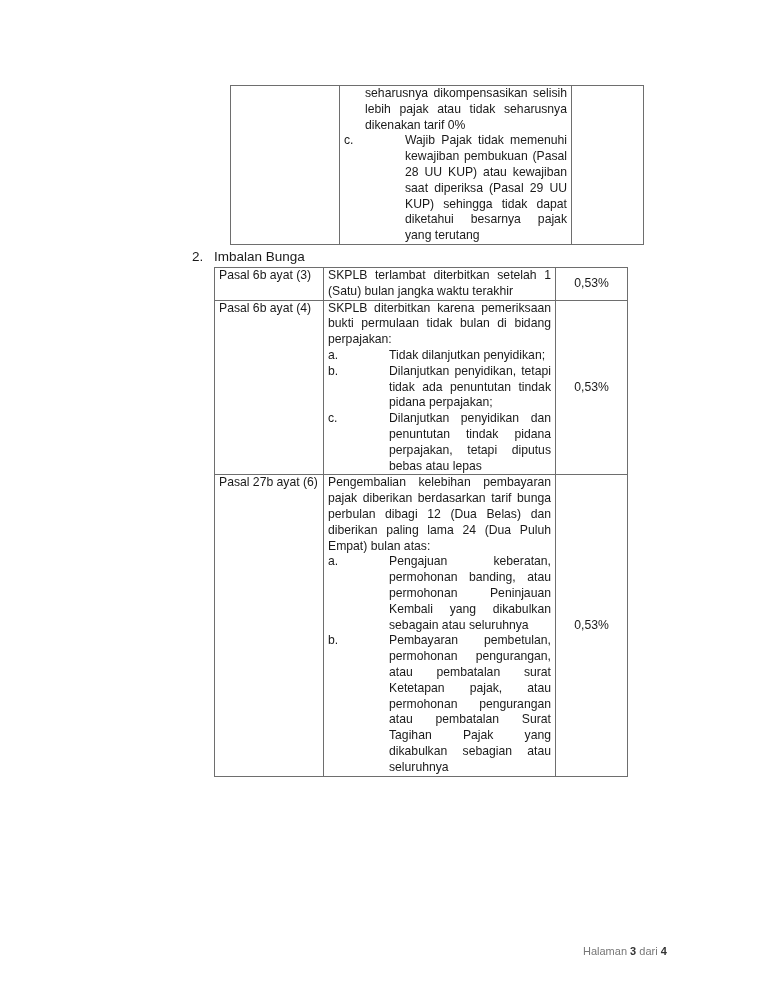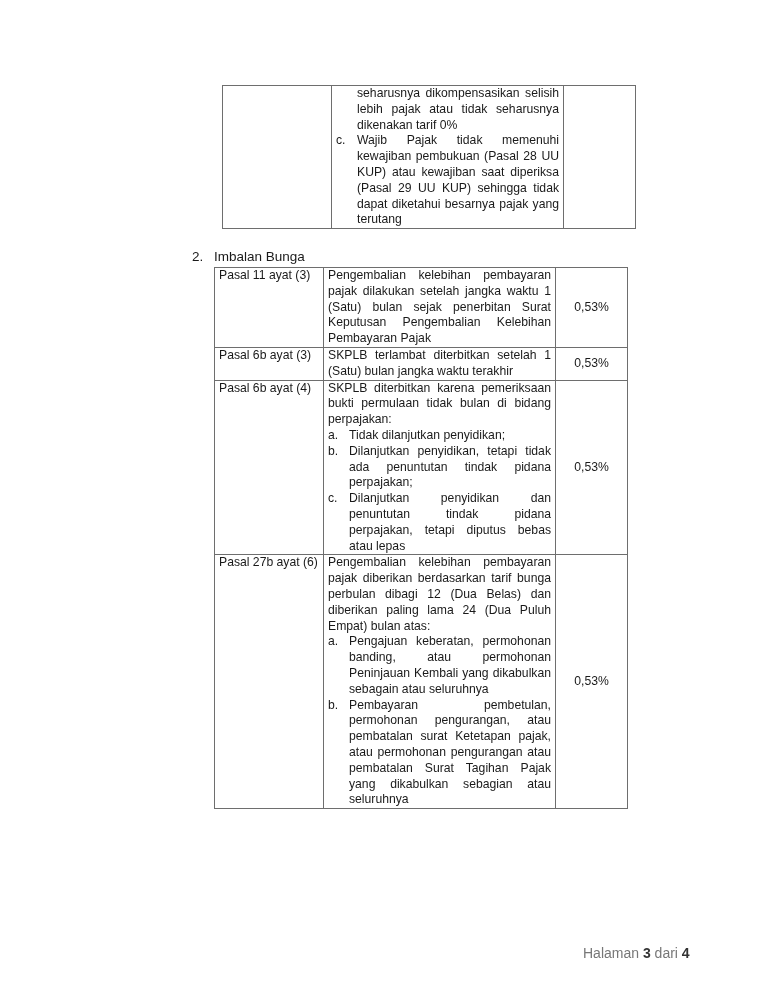--- a/index.html
+++ b/index.html
@@ -10,27 +10,27 @@
   .tbl { position: absolute; border-collapse: collapse; table-layout: fixed; font-size: 12.2px; line-height: 15.8px; }
   .tbl td, .tbl th { border: 1px solid #6e6e6e; padding: 0 4px; vertical-align: top; }
   .tbl th { font-weight: bold; text-align: center; vertical-align: middle; line-height: 15.5px; padding: 0 2px; }
   .c1 { width: 109px; }
   .c2 { width: 232px; }
   .c3 { width: 72px; }
   .rate { text-align: center; vertical-align: middle !important; }
   .just { text-align: justify; text-align-last: left; }
   .li { display: flex; }
   .li .mk { width: 21px; flex: 0 0 21px; }
-  .li .tx { flex: 1; text-align: justify; text-align-last: left; }
+  .li .tx { flex: 1; text-align: justify; text-align-last: left; margin-left: 40px; }
   .cont { padding-left: 21px; text-align: justify; text-align-last: left; }
-  #t1 { left: 222px; top: 85px; border-radius: 28px; }
+  #t1 { left: 230px; top: 85px; border-radius: 28px; }
   #t2 { left: 214px; top: 267px; }
   .section-heading { position: absolute; left: 192px; top: 249px; font-size: 13.5px; display: flex; }
   .section-heading .num { width: 22px; }
-  .footer { position: absolute; left: 583px; top: 945px; font-size: 14px; color: #777; }
+  .footer { position: absolute; left: 583px; top: 945px; font-size: 11px; color: #777; }
   .footer b { color: #333; }
 </style>
 </head>
 <body>
 
 <table class="tbl" id="t1">
   <colgroup>
       <col class="c1">
       <col class="c2">
       <col class="c3">
@@ -56,27 +56,20 @@
 </div>
 
 <table class="tbl" id="t2">
   <colgroup>
       <col class="c1">
       <col class="c2">
       <col class="c3">
     </colgroup>
   <tbody>
 
-  <tr>
-    <td>Pasal 11 ayat (3)</td>
-    <td>
-      <div class="just">Pengembalian kelebihan pembayaran pajak dilakukan setelah jangka waktu 1 (Satu) bulan sejak penerbitan Surat Keputusan Pengembalian Kelebihan Pembayaran Pajak</div>
-    </td>
-    <td class="rate">0,53%</td>
-  </tr>
 
   <tr>
     <td>Pasal 6b ayat (3)</td>
     <td>
       <div class="just">SKPLB terlambat diterbitkan setelah 1 (Satu) bulan jangka waktu terakhir</div>
     </td>
     <td class="rate">0,53%</td>
   </tr>
 
   <tr>

